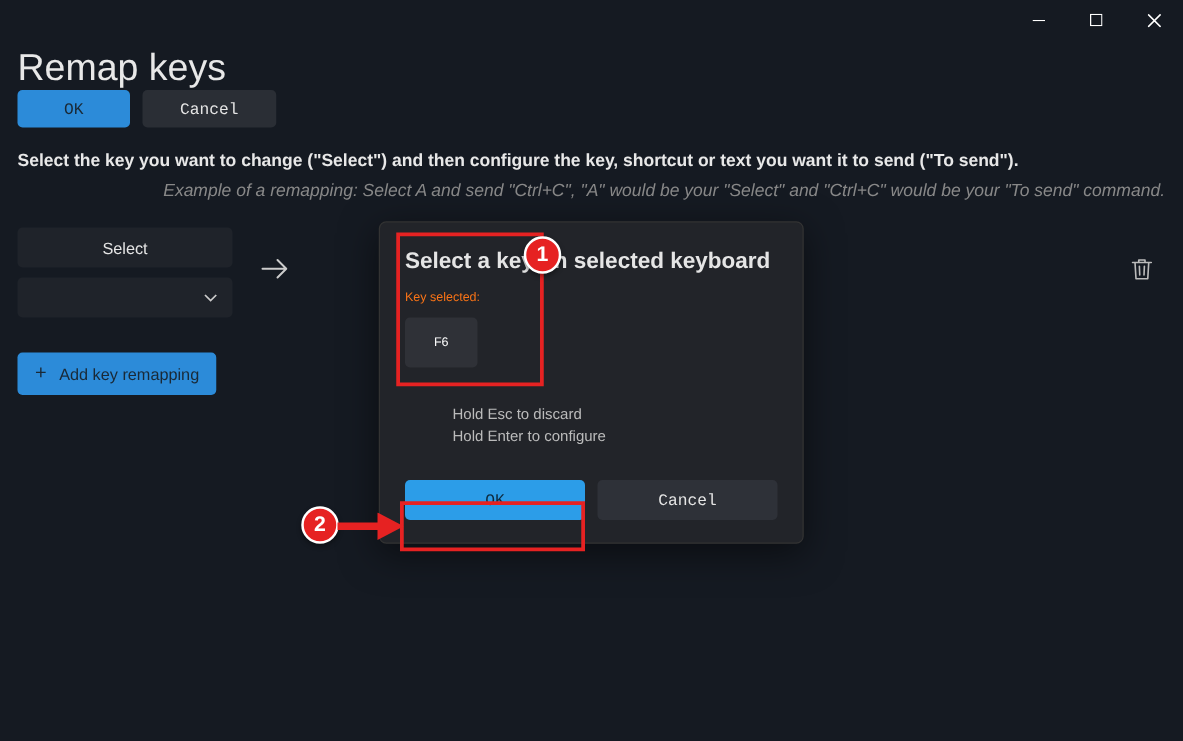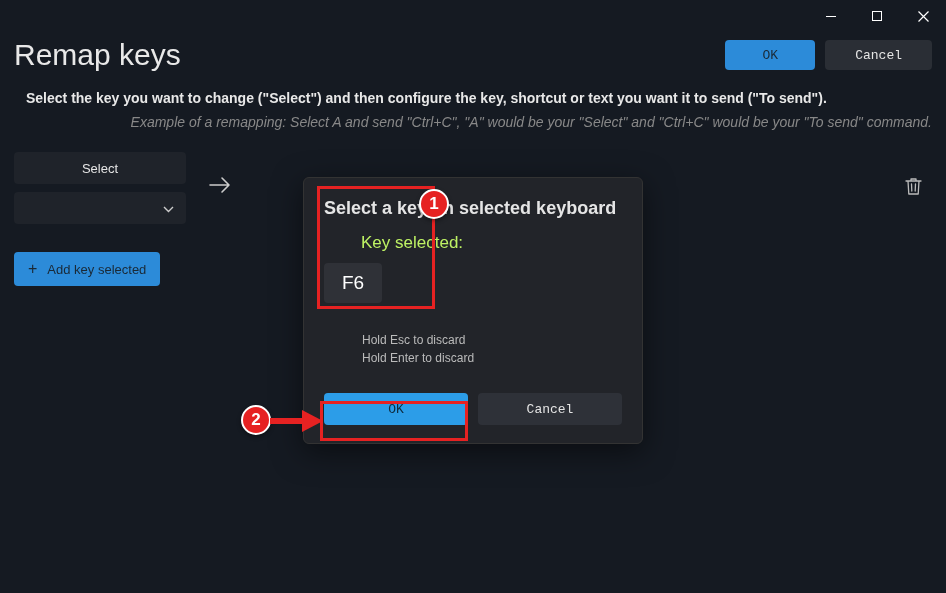--- a/index.html
+++ b/index.html
@@ -21,23 +21,23 @@
     .titlebar-btn {
       width: 46px;
       height: 32px;
       display: flex;
       align-items: center;
       justify-content: center;
       color: #fff;
     }
     .header {
       display: flex;
-      align-items: center;
       justify-content: space-between;
       padding: 6px 14px 18px 14px;
+      flex-direction: column;
     }
     .header h1 {
       font-size: 30px;
       font-weight: 400;
       color: #e8e8e8;
     }
     .header-buttons {
       display: flex;
       gap: 10px;
     }
@@ -64,21 +64,20 @@
       min-width: 90px;
     }
     .content {
       padding: 0 14px;
     }
     .instruction {
       font-size: 14px;
       font-weight: 600;
       color: #e8e8e8;
       margin-bottom: 8px;
-      margin-left: 12px;
     }
     .example {
       font-size: 14px;
       font-style: italic;
       color: #888;
       margin-bottom: 22px;
       text-align: right;
     }
     .select-label {
       font-size: 13px;
@@ -161,35 +160,34 @@
       border-radius: 6px;
       padding: 20px 20px 18px 20px;
       box-shadow: 0 8px 30px rgba(0,0,0,0.5);
     }
     .dialog-title {
       font-size: 18px;
       font-weight: 600;
       margin-bottom: 14px;
     }
     .key-label {
-      font-size: 17px;
-      color: #bef264;
+      font-size: 10px;
+      color: #f97316;
       margin-bottom: 10px;
-      margin-left: 37px;
     }
     .key-chip {
       display: inline-flex;
       align-items: center;
       justify-content: center;
       background: #2f3137;
       border-radius: 4px;
       min-width: 58px;
       height: 40px;
       padding: 0 0;
-      font-size: 19px;
+      font-size: 10px;
       color: #fff;
     }
     .dialog-hints {
       margin-top: 28px;
       font-size: 12px;
       color: #bbb;
       line-height: 1.5;
       margin-left: 38px;
     }
     .dialog-footer {
@@ -308,31 +306,31 @@
       <span>
         <svg width="17" height="19" viewBox="0 0 17 19">
             <path d="M1 4 L16 4 M6 4 L6 2 L11 2 L11 4 M3 4 L3.8 17 L13.2 17 L14 4 M6.5 7 L6.8 14 M10.5 7 L10.2 14" stroke="#bbb" stroke-width="1.3" fill="none" stroke-linecap="round" stroke-linejoin="round"></path>
           </svg>
       </span>
     </div>
   </div>
 
   <button class="add-btn">
     <span class="plus">+</span>
-    <span>Add key selected</span>
+    <span>Add key remapping</span>
   </button>
 </div>
 
 <div class="dialog">
   <div class="dialog-title">Select a key on selected keyboard</div>
   <div class="key-label">Key selected:</div>
   <div class="key-chip">F6</div>
   <div class="dialog-hints">
     <div>Hold Esc to discard</div>
-    <div>Hold Enter to discard</div>
+    <div>Hold Enter to configure</div>
   </div>
   <div class="dialog-footer">
     <button class="btn dialog-ok">OK</button>
     <button class="btn dialog-cancel">Cancel</button>
   </div>
 </div>
 
 <div class="anno-box1"></div>
 <div class="anno-circle" style="top:189px; left:419px;">1</div>
 

